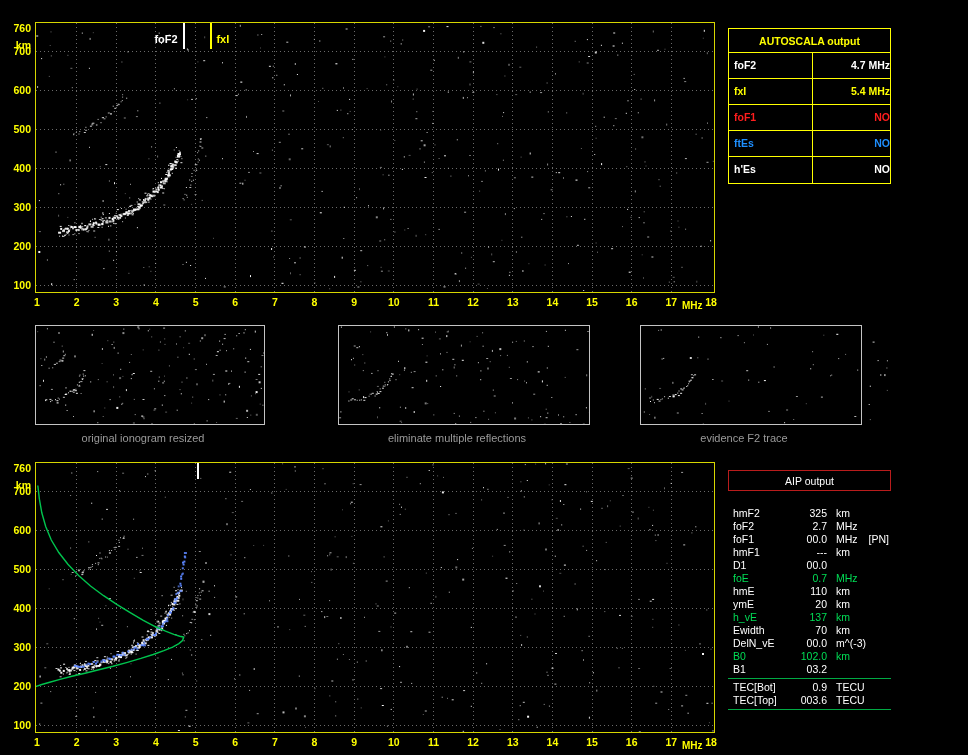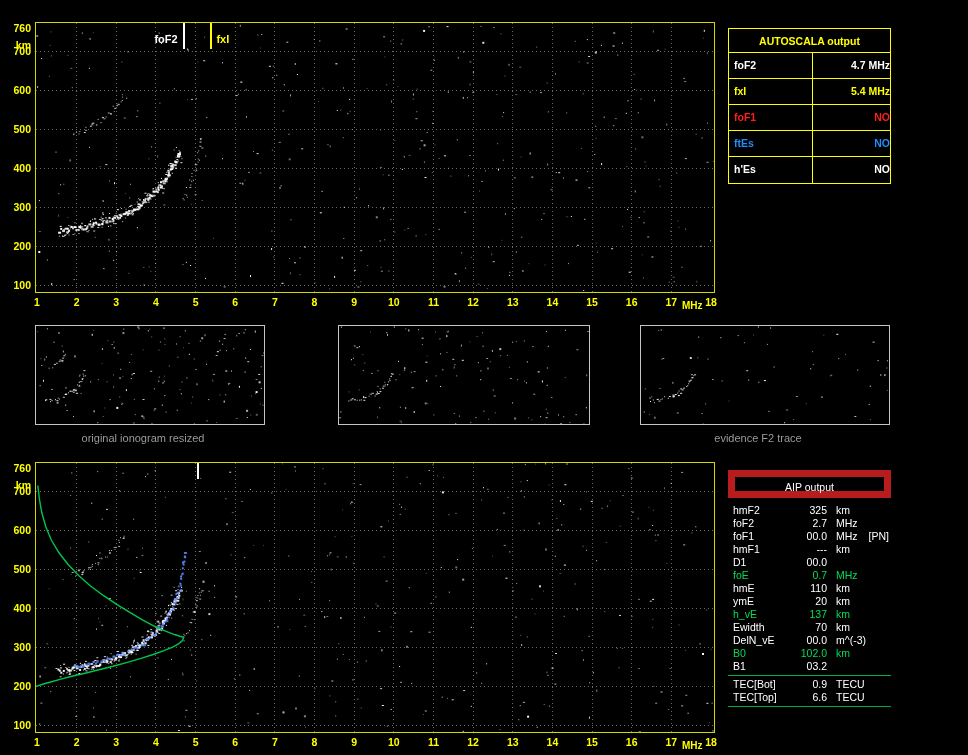--- a/index.html
+++ b/index.html
@@ -17,21 +17,21 @@
              font:11px "Liberation Sans",sans-serif;}
   .as-table{position:absolute;left:728px;top:28px;width:163px;border:1px solid #ffff00;background:#000;
             font:bold 10.5px "Liberation Sans",sans-serif;}
   .as-title{height:24px;line-height:24px;text-align:center;color:#ffff00;border-bottom:1px solid #ffff00;}
   .as-row{display:grid;grid-template-columns:84px 1fr;height:26px;line-height:25px;border-bottom:1px solid #ffff00;}
   .as-row:last-child{border-bottom:none;}
   .as-label{padding-left:5px;border-right:1px solid #ffff00;white-space:nowrap;}
   .as-value{text-align:right;white-space:nowrap;}
   .aip{position:absolute;left:728px;top:470px;width:163px;color:#fff;
        font:10.5px "Liberation Sans",sans-serif;}
-  .aip-title{height:28px;line-height:20px;text-align:center;border:7px solid #b91c1c;margin-bottom:6px;color:#ffffff;}
+  .aip-title{height:21px;line-height:20px;text-align:center;border:1px solid #b91c1c;margin-bottom:16px;color:#ffffff;}
   .aip-row{display:grid;grid-template-columns:58px 36px 38px 1fr;line-height:13px;padding-left:5px;}
   .aip-val{text-align:right;white-space:nowrap;}
   .aip-unit{padding-left:9px;white-space:nowrap;}
   .aip-extra{text-align:right;padding-right:2px;white-space:nowrap;}
   .aip-div{border-top:1px solid #00aa44;margin:2px 0;}
 </style>
 </head>
 <body>
 
 <div id="page">
@@ -1134,22 +1134,23 @@
           <rect x="47.9" y="58.4" width="1" height="1" fill="#ffffff" opacity="0.9558320012874901"></rect>
           <rect x="48.3" y="58.0" width="1" height="1" fill="#ffffff" opacity="0.7154425043612718"></rect>
           <rect x="48.9" y="55.4" width="1" height="1" fill="#ffffff" opacity="0.8645753677003085"></rect>
           <rect x="50.3" y="52.4" width="1" height="1" fill="#ffffff" opacity="0.8894307093694805"></rect>
           <rect x="50.5" y="54.1" width="1" height="1" fill="#ffffff" opacity="0.9426450335420667"></rect>
           <rect x="51.8" y="49.7" width="1" height="1" fill="#ffffff" opacity="0.9672597363591193"></rect>
           <rect x="51.6" y="50.0" width="1" height="1" fill="#ffffff" opacity="0.773716955538839"></rect>
           <rect x="52.2" y="47.1" width="1" height="1" fill="#ffffff" opacity="0.83082026373595"></rect>
           <rect x="52.7" y="47.6" width="2" height="1" fill="#ffffff" opacity="0.9065977056510746"></rect>
         </svg>
-      </div>
-      <div class="thumb" style="left: 640px; width: 250px;">
+        <div class="thumb-cap">eliminate multiple reflections</div>
+      </div>
+      <div class="thumb" style="left: 640px; width: 222px;">
         <svg width="248" height="98">
           <rect x="96.6" y="9.1" width="1" height="1" fill="#ffffff" opacity="0.7875498848268762"></rect>
           <rect x="154.9" y="70.0" width="2" height="1" fill="#ffffff" opacity="0.5680060541722923"></rect>
           <rect x="227.7" y="78.0" width="1" height="1" fill="#ffffff" opacity="0.8470607103547081"></rect>
           <rect x="245.9" y="34.3" width="1" height="1" fill="#ffffff" opacity="0.7781032480299472"></rect>
           <rect x="132.6" y="40.5" width="1" height="1" fill="#ffffff" opacity="0.7908134651603177"></rect>
           <rect x="17.1" y="3.9" width="1" height="1" fill="#ffffff" opacity="0.5423219045158475"></rect>
           <rect x="189.0" y="49.3" width="1" height="1" fill="#ffffff" opacity="0.6036494453204795"></rect>
           <rect x="20.6" y="32.5" width="1" height="1" fill="#ffffff" opacity="0.8766777052544057"></rect>
           <rect x="8.0" y="71.5" width="2" height="1" fill="#ffffff" opacity="0.5596156649524346"></rect>
@@ -2108,21 +2109,21 @@
       </div>
       <div class="aip-div"></div>
       <div class="aip-row" style="color: rgb(255, 255, 255);">
         <div class="aip-lab">TEC[Bot]</div>
         <div class="aip-val">0.9</div>
         <div class="aip-unit">TECU</div>
         <div class="aip-extra"></div>
       </div>
       <div class="aip-row" style="color: rgb(255, 255, 255);">
         <div class="aip-lab">TEC[Top]</div>
-        <div class="aip-val">6.6</div>
+        <div class="aip-val">003.6</div>
         <div class="aip-unit">TECU</div>
         <div class="aip-extra"></div>
       </div>
       <div class="aip-div"></div>
     </div>
 
   <div id="axlabs">
       <div class="axlab" style="left: 4px; top: 22px; width: 27px; text-align: right;">760</div>
       <div class="axlab" style="left: 4px; top: 45.3636px; width: 27px; text-align: right;">700</div>
       <div class="axlab" style="left: 4px; top: 84.303px; width: 27px; text-align: right;">600</div>

